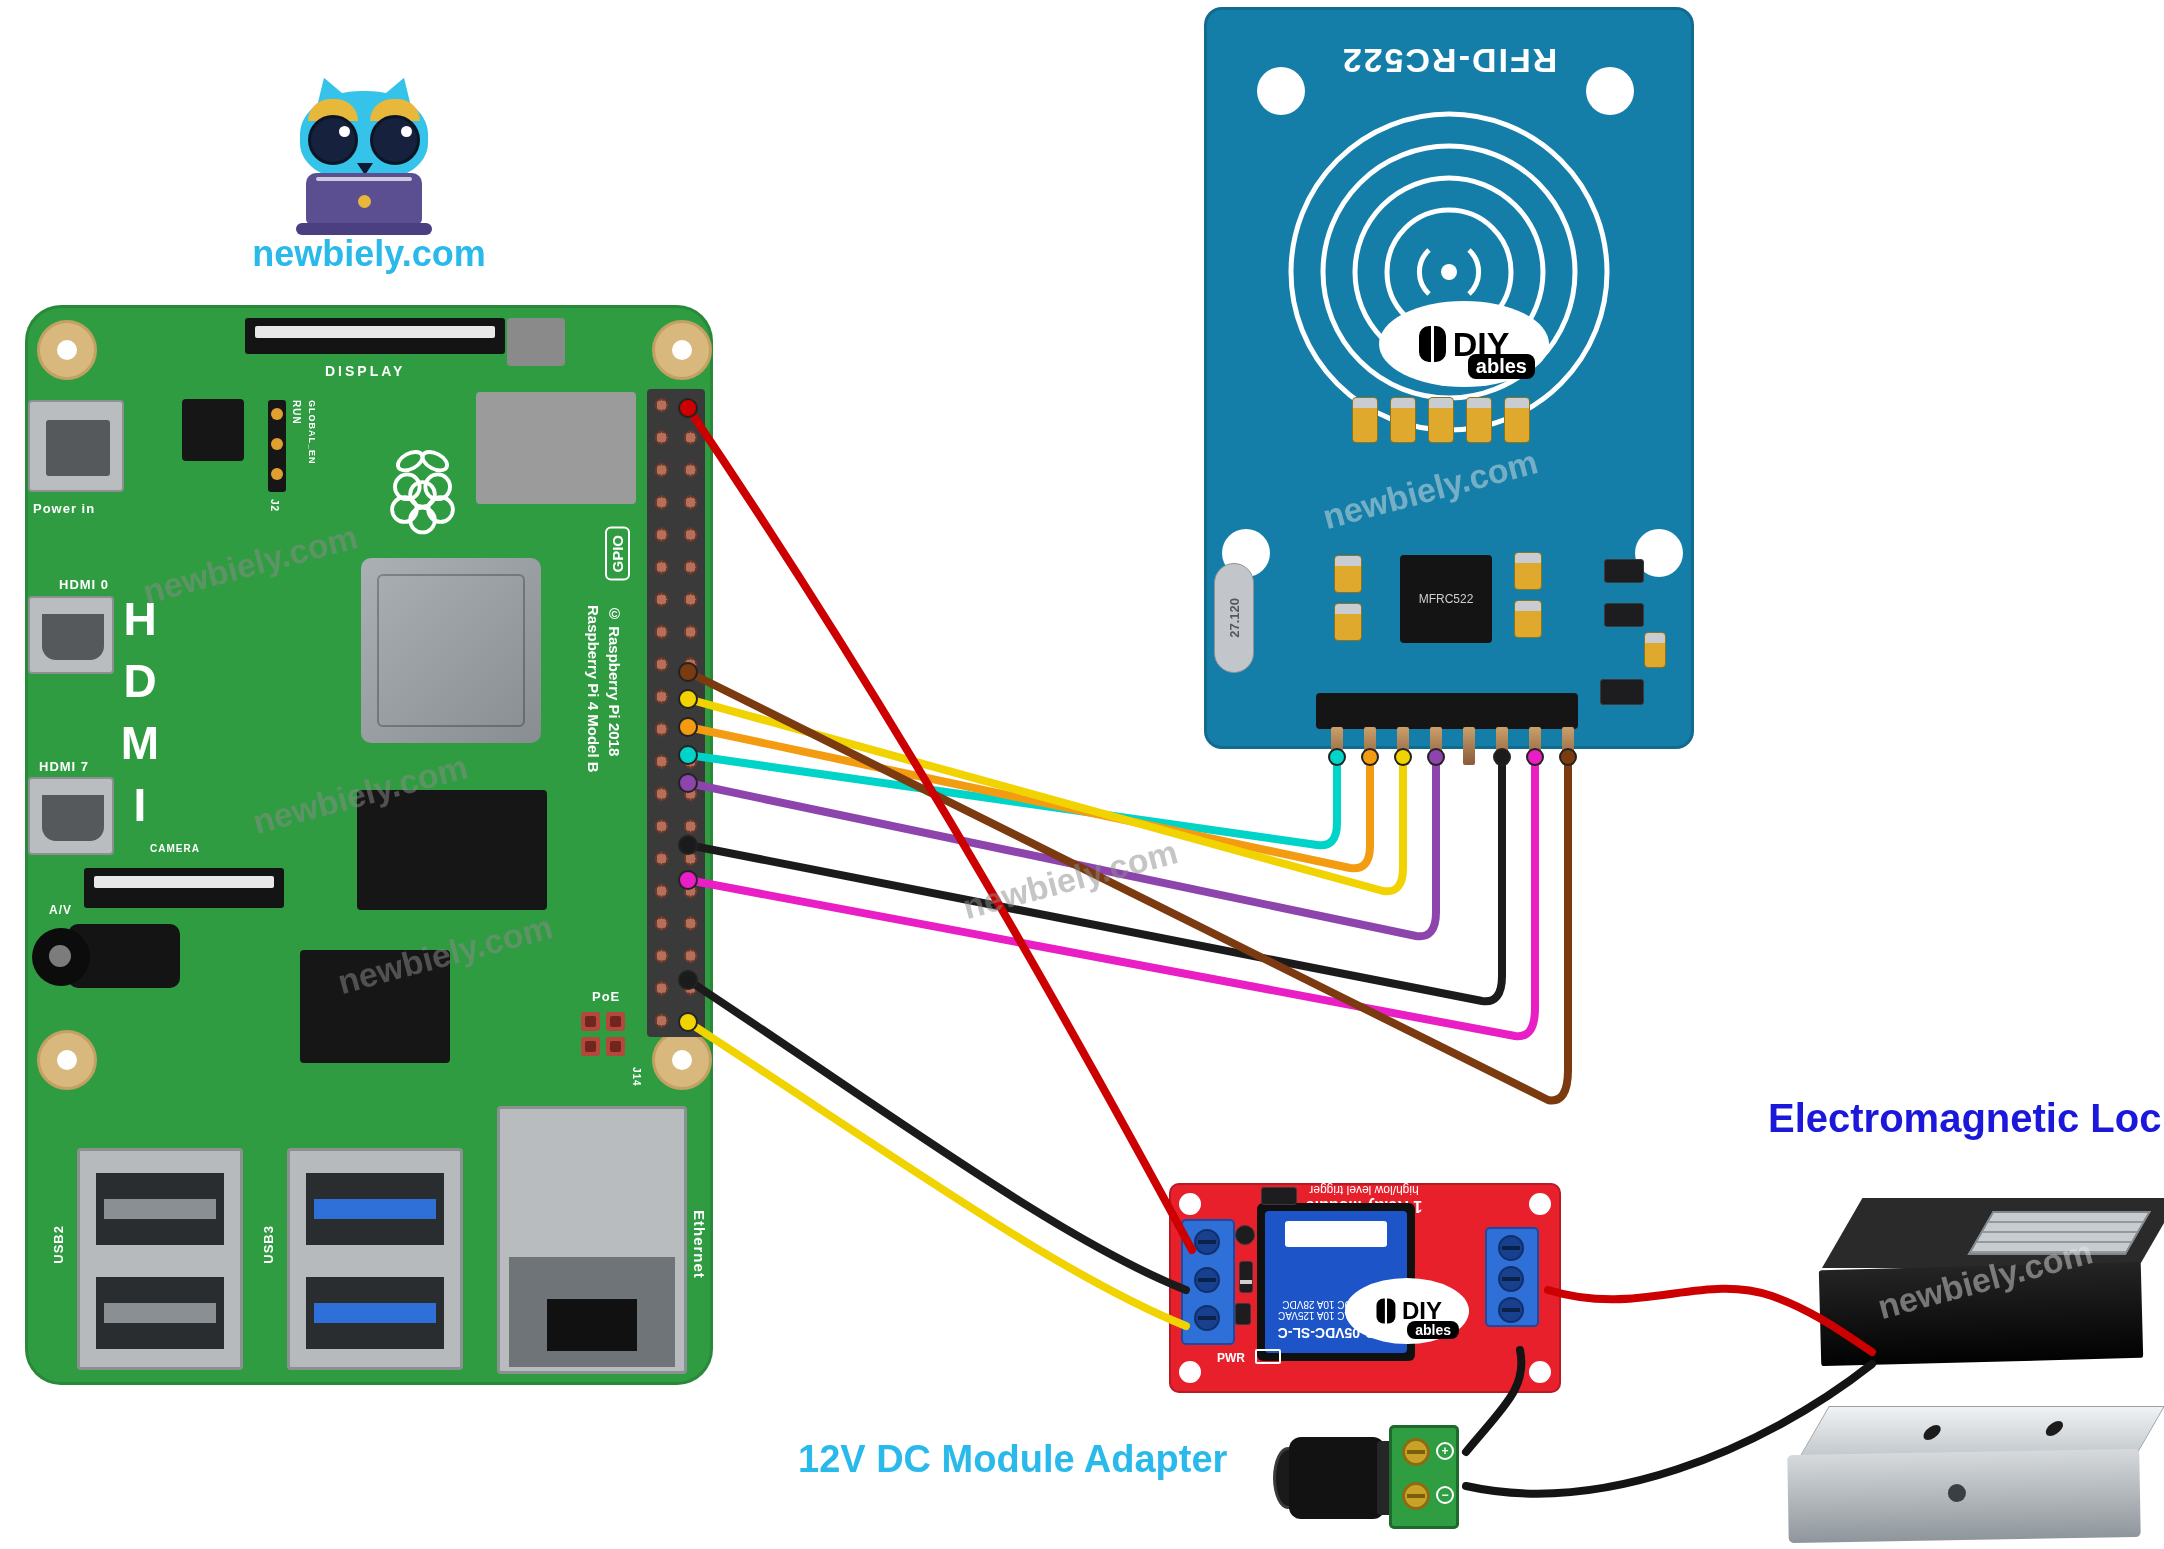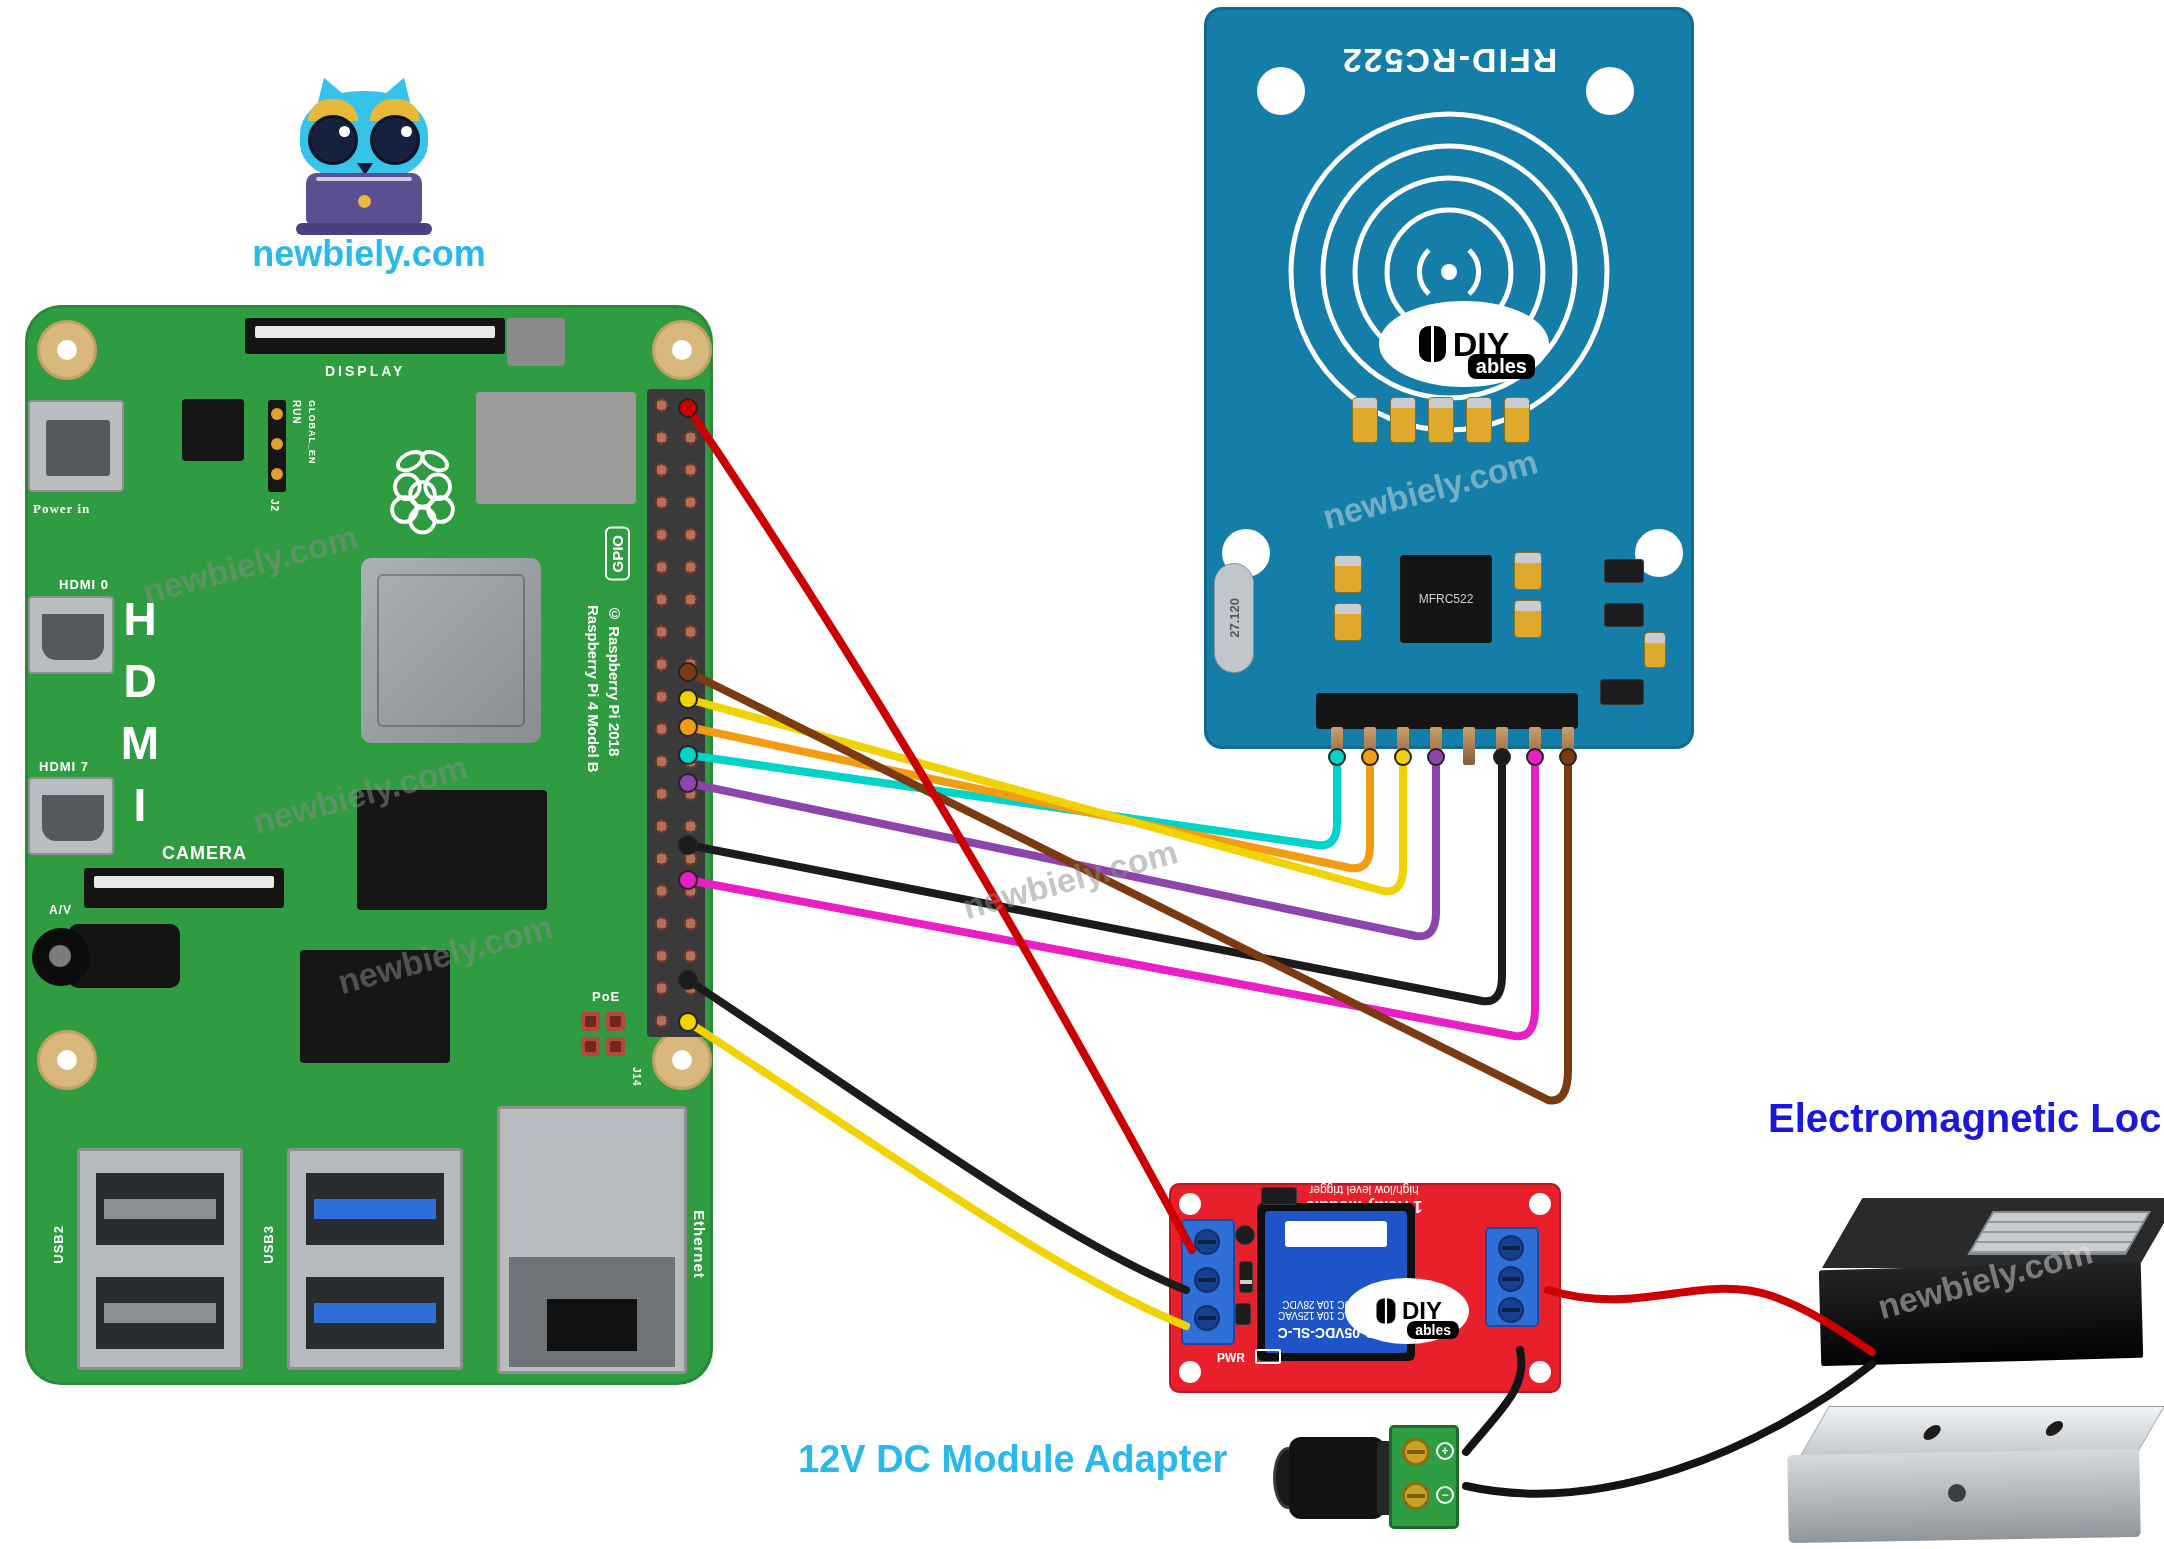--- a/index.html
+++ b/index.html
@@ -244,21 +244,21 @@
 
 <div class="pi">
   <div class="hole" style="left:12px; top:15px;"></div>
   <div class="hole" style="left:627px; top:15px;"></div>
   <div class="hole" style="left:12px; top:725px;"></div>
   <div class="hole" style="left:627px; top:725px;"></div>
 
   <div class="port-silver" style="left:3px; top:95px; width:96px; height:92px;">
     <div class="port-inner" style="left:16px; top:18px; width:64px; height:56px;"></div>
   </div>
-  <span class="silk" style="left:8px; top:196px; font-size:13px;font-family:Liberation Serif, serif;">Power in</span>
+  <span class="silk" style="left:8px; top:196px; font-size:13px;">Power in</span>
 
   <div class="chip-black" style="left:157px; top:94px; width:62px; height:62px;"></div>
 
   <div class="flex-conn" style="left:220px; top:13px; width:260px; height:36px;">
     <i style="left:10px; top:8px; width:240px; height:12px;"></i>
   </div>
   <div class="chip-black" style="left:482px; top:13px; width:58px; height:48px; background:#8a8a8a;"></div>
   <span class="silk" style="left:300px; top:58px; font-size:14px; letter-spacing:3px;">DISPLAY</span>
 
   <div class="orange-dots">
@@ -292,21 +292,21 @@
 
   <span class="silk" style="left:14px; top:272px; font-size:13px;padding-left:20px;">HDMI 0</span>
   <div class="port-silver" style="left:3px; top:291px; width:86px; height:78px;">
     <div class="port-inner" style="left:12px; top:16px; width:62px; height:46px; border-radius:0 0 14px 14px;"></div>
   </div>
   <span class="silk" style="left:14px; top:454px; font-size:13px;">HDMI 7</span>
   <div class="port-silver" style="left:3px; top:472px; width:86px; height:78px;">
     <div class="port-inner" style="left:12px; top:16px; width:62px; height:46px; border-radius:0 0 14px 14px;"></div>
   </div>
 
-  <span class="silk" style="left:137px; top:538px; font-size:18px;">CAMERA</span>
+  <span class="silk" style="left:125px; top:538px; font-size:10px;">CAMERA</span>
   <div class="flex-conn" style="left:59px; top:563px; width:200px; height:40px;">
     <i style="left:10px; top:8px; width:180px; height:12px;"></i>
   </div>
 
   <span class="silk" style="left:24px; top:598px; font-size:12px;">A/V</span>
   <div class="av-body"></div>
   <div class="av-barrel"></div>
 
   <div class="gpio-strip"></div>
   <span class="gpio-label">GPIO</span>

